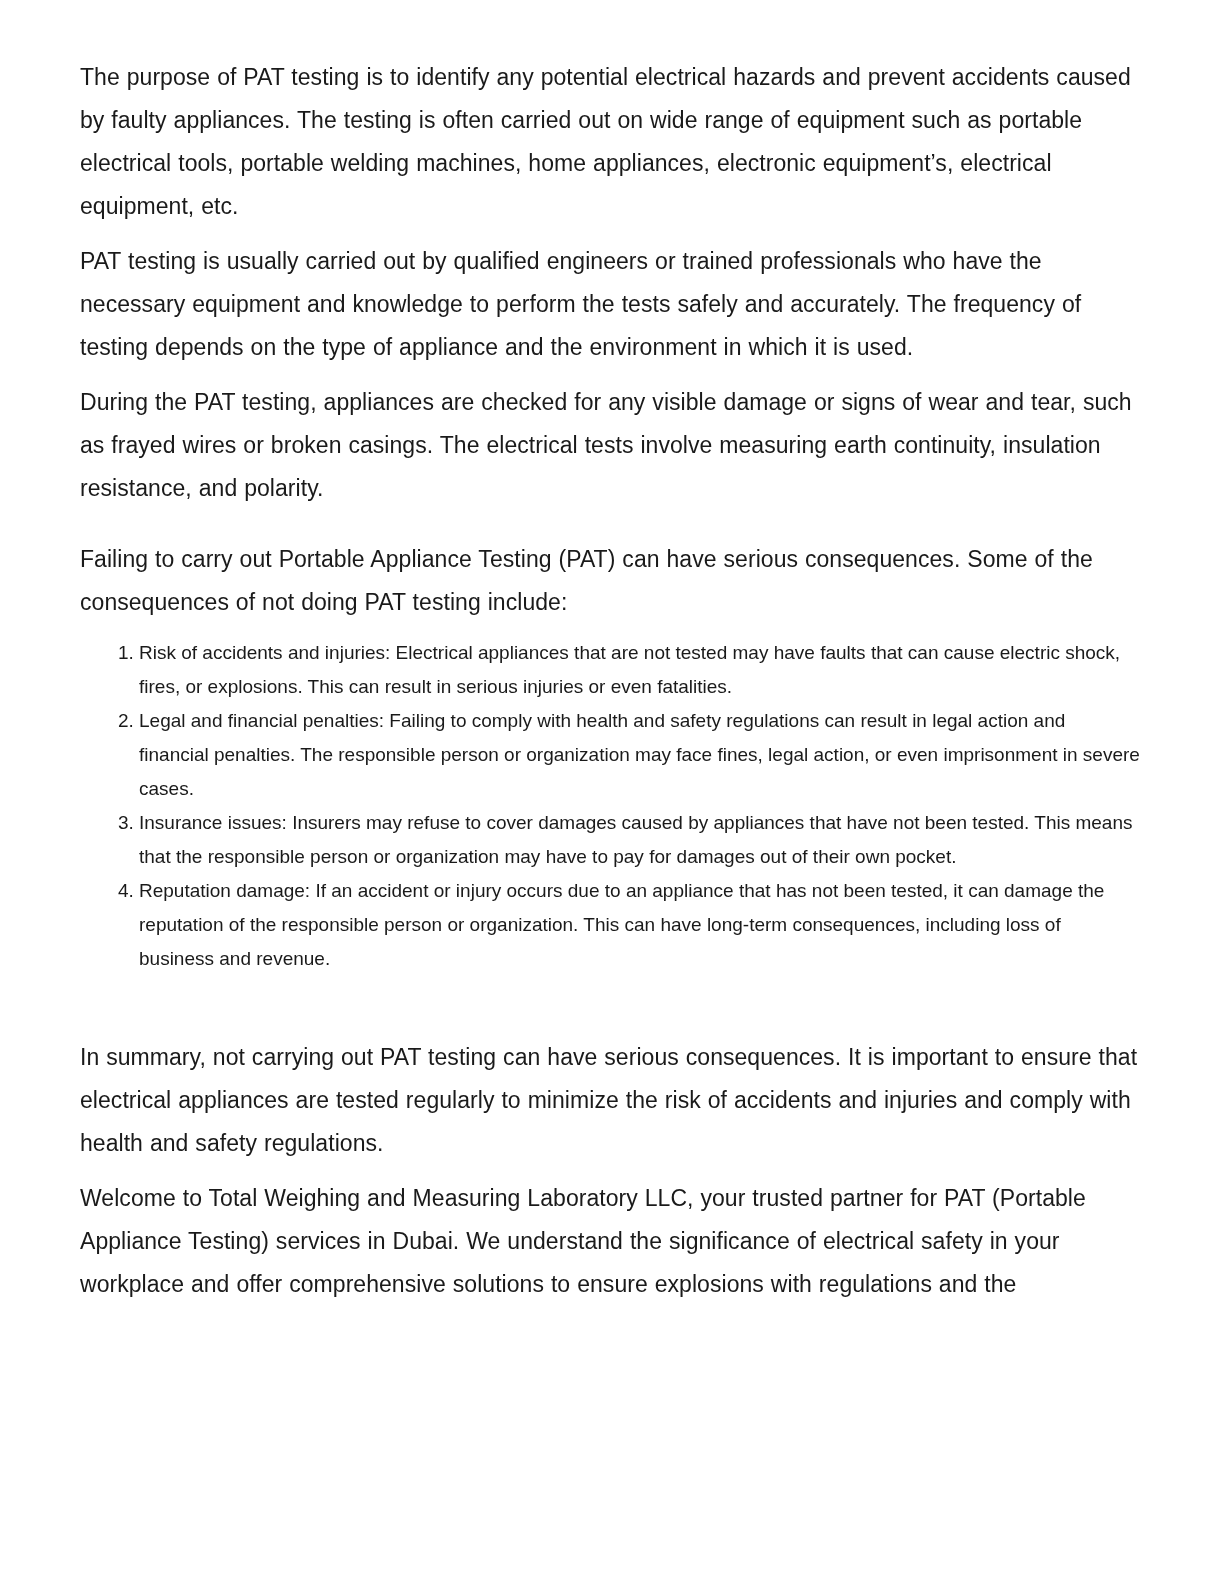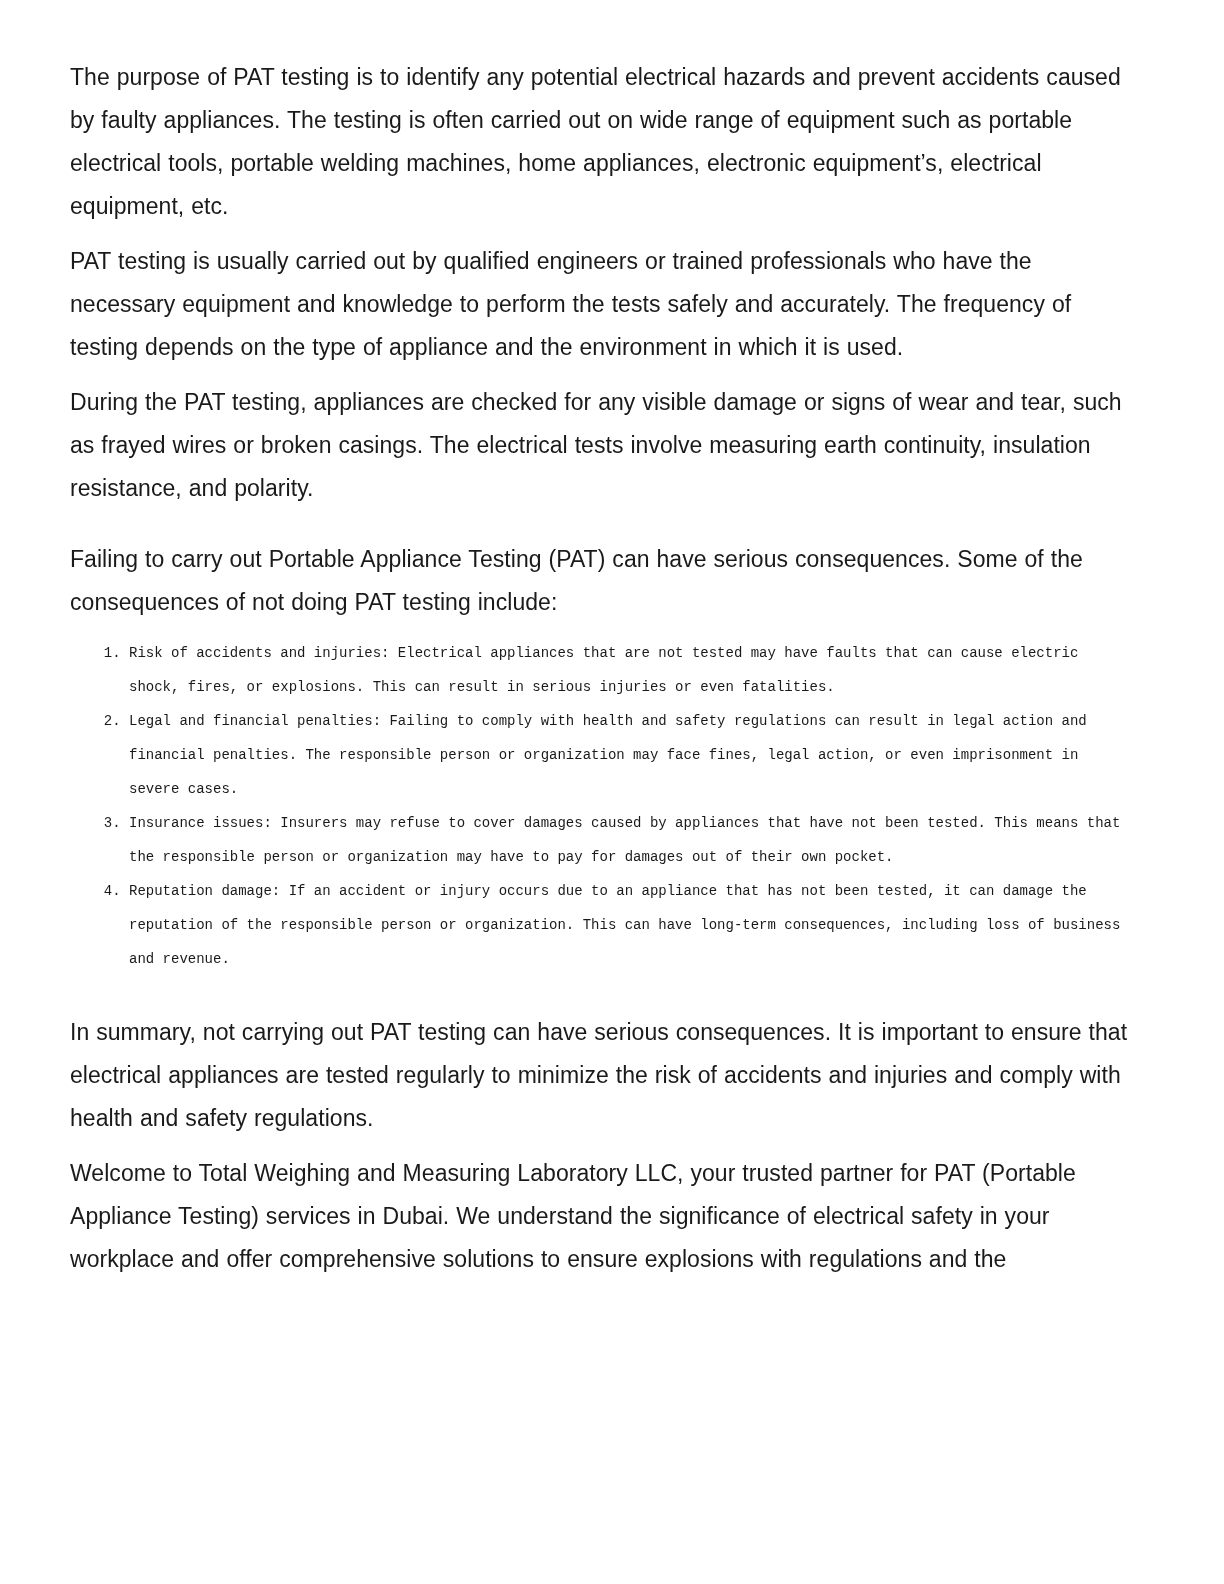--- a/index.html
+++ b/index.html
@@ -10,56 +10,55 @@
     body {
       width: 1224px;
       height: 1584px;
       position: relative;
       overflow: hidden;
       font-family: "Liberation Sans", sans-serif;
       color: #1a1a1a;
     }
     .page {
       position: absolute;
-      left: 70px;
+      left: 80px;
       top: 56px;
       width: 1060px;
     }
     p.body {
       font-size: 23px;
       line-height: 43px;
       margin: 0 0 12px 0;
       letter-spacing: 0.05px;
       word-spacing: 0.5px;
     }
     p.body.gap-before {
       margin-top: 28px;
     }
     ol.consequences {
       margin: 2px 0 0 0;
       padding-left: 59px;
-      font-size: 14px;
+      font-size: 19px;
       line-height: 34px;
       letter-spacing: 0px;
-      font-family: Liberation Mono, monospace;
     }
     ol.consequences li {
       padding-left: 0;
     }
     h2.section-heading {
       font-family: "DejaVu Sans", sans-serif;
       font-weight: 200;
       font-size: 43px;
       line-height: 56px;
       letter-spacing: 0.3px;
       margin: 47px 0 20px 0;
       color: #1e1e1e;
     }
     p.summary {
-      margin-top: 35px;
+      margin-top: 60px;
     }
   </style>
 </head>
 <body>
 
 <div class="page">
 
   <p class="body">The purpose of PAT testing is to identify any potential electrical hazards and prevent accidents caused by faulty appliances. The testing is often carried out on wide range of equipment such as portable electrical tools, portable welding machines, home appliances, electronic equipment’s, electrical equipment, etc.</p>
   <p class="body">PAT testing is usually carried out by qualified engineers or trained professionals who have the necessary equipment and knowledge to perform the tests safely and accurately. The frequency of testing depends on the type of appliance and the environment in which it is used.</p>
   <p class="body">During the PAT testing, appliances are checked for any visible damage or signs of wear and tear, such as frayed wires or broken casings. The electrical tests involve measuring earth continuity, insulation resistance, and polarity.</p>

